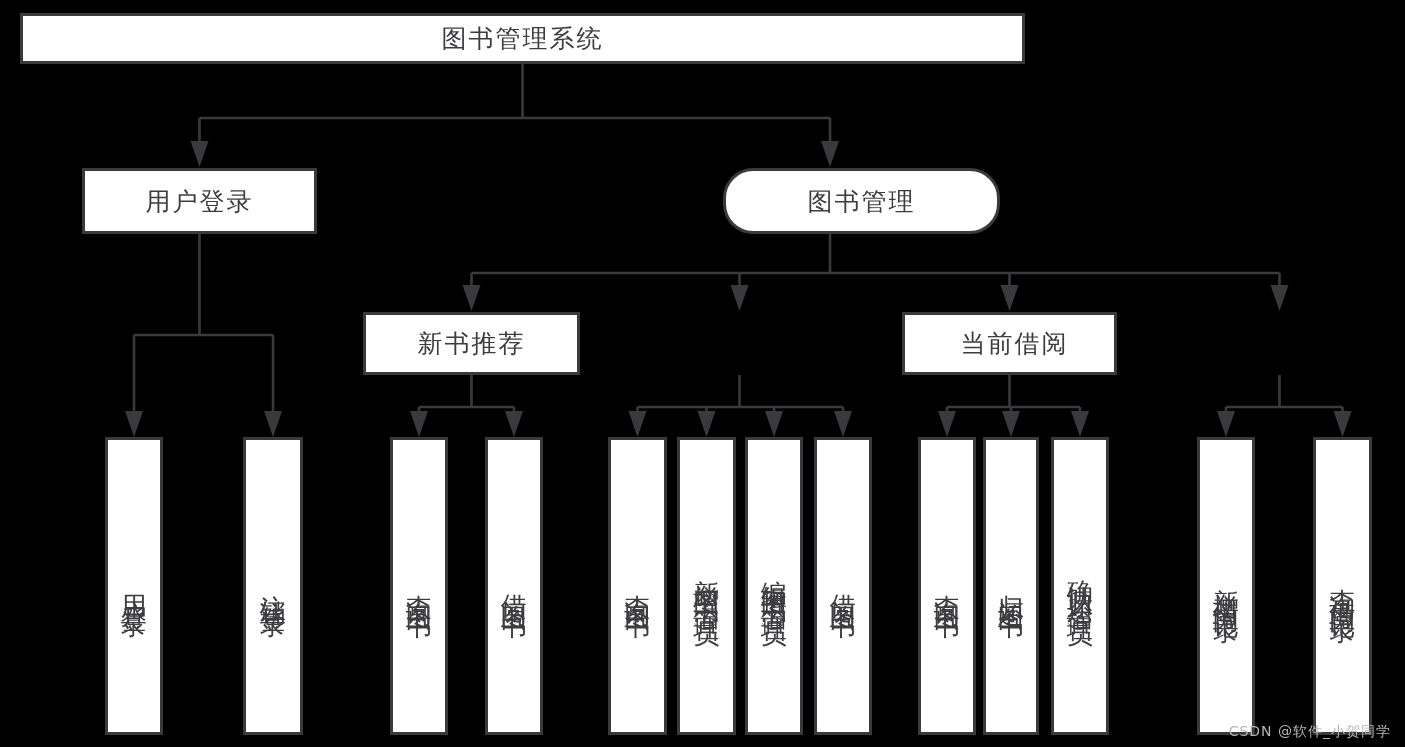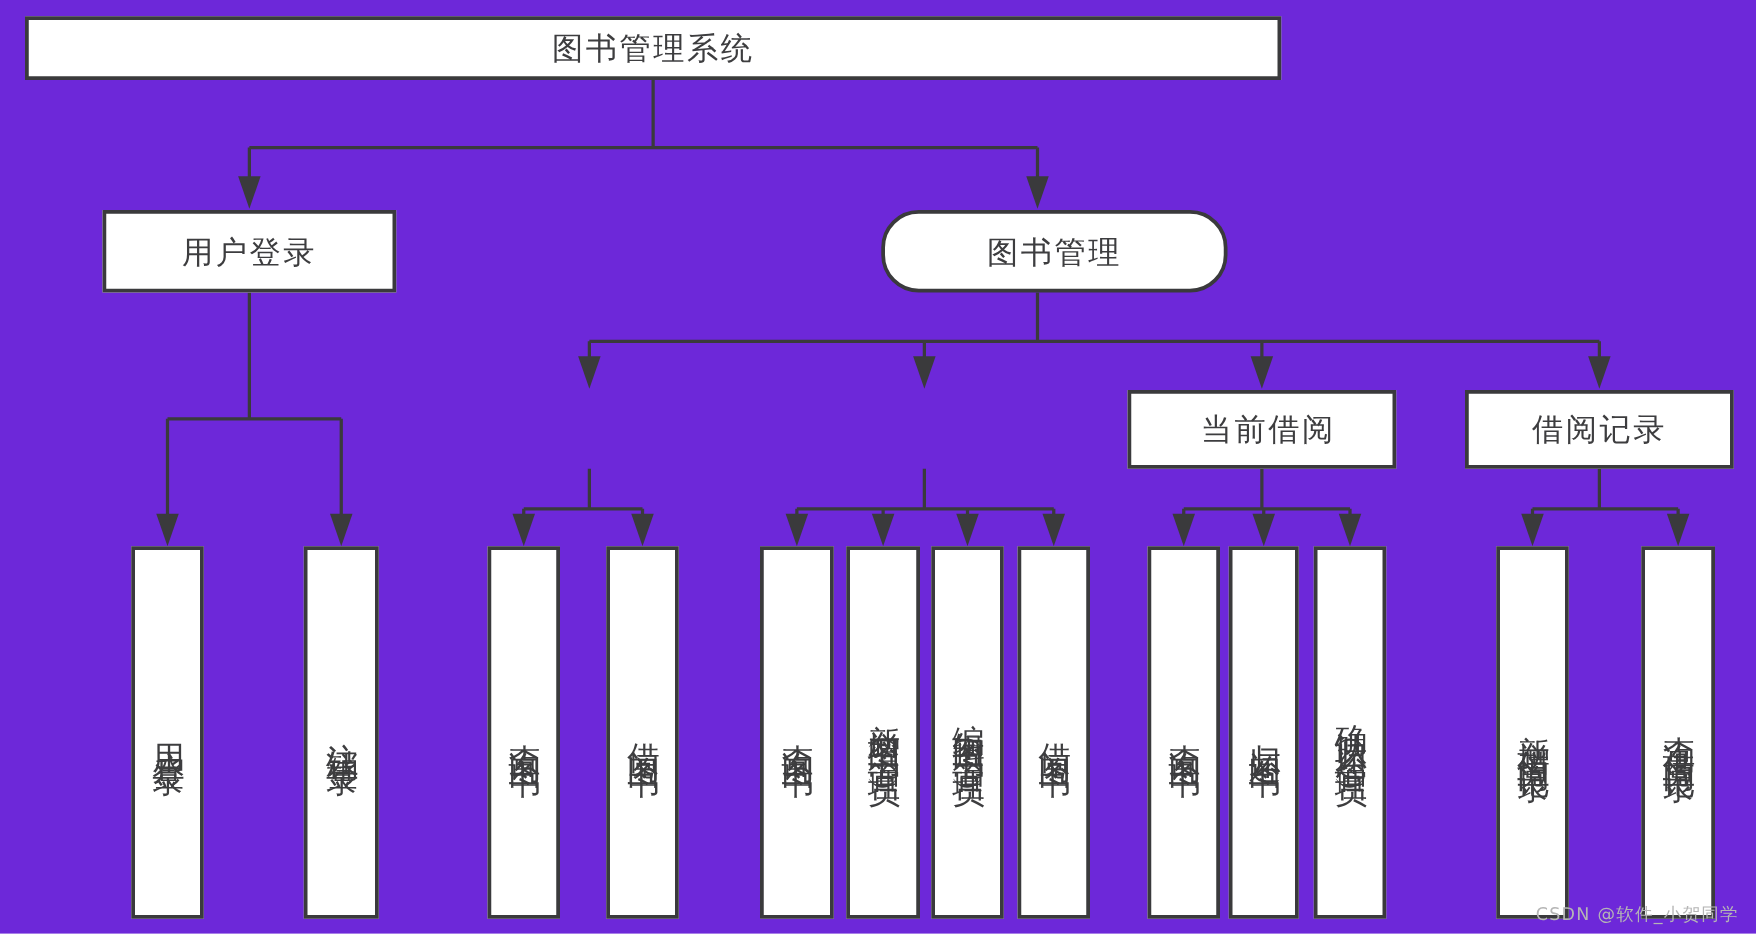--- a/index.html
+++ b/index.html
@@ -4,21 +4,21 @@
 <style>
   html, body {
     margin: 0;
     padding: 0;
     background: #ffffff;
   }
   .stage {
     position: relative;
     width: 1405px;
     height: 747px;
-    background: #6d28d9;
+    background: #000000;
     overflow: hidden;
     font-family: "DejaVu Sans", "Liberation Sans", sans-serif;
   }
   .edges {
     position: absolute;
     left: 0;
     top: 0;
     width: 1405px;
     height: 747px;
     pointer-events: none;
@@ -106,29 +106,29 @@
     </g>
   </svg>
 
   <div class="node root-box">
     <span class="h-label">图书管理系统</span>
   </div>
 
   <div class="node lvl2" style="left:82px; width:235px;">
     <span class="h-label">用户登录</span>
   </div>
-  <div class="node lvl2" style="left:705px; width:277px;border-radius:30px;">
+  <div class="node lvl2" style="left:723px; width:277px;border-radius:30px;">
     <span class="h-label">图书管理</span>
   </div>
 
+  <div class="node mid" style="left:363px; width:217px;">
+    <span class="h-label">新书推荐</span>
+  </div>
   <div class="node mid" style="left:902px; width:215px;padding-left:10px;">
     <span class="h-label">当前借阅</span>
-  </div>
-  <div class="node mid" style="left:1172px; width:215px;">
-    <span class="h-label">借阅记录</span>
   </div>
 
   <div class="node leaf" style="left:105px; width:58px;">
     <span class="v-label">用户登录</span>
   </div>
   <div class="node leaf" style="left:243px; width:60px;">
     <span class="v-label">注销登录</span>
   </div>
 
   <div class="node leaf" style="left:390px; width:58px;">

